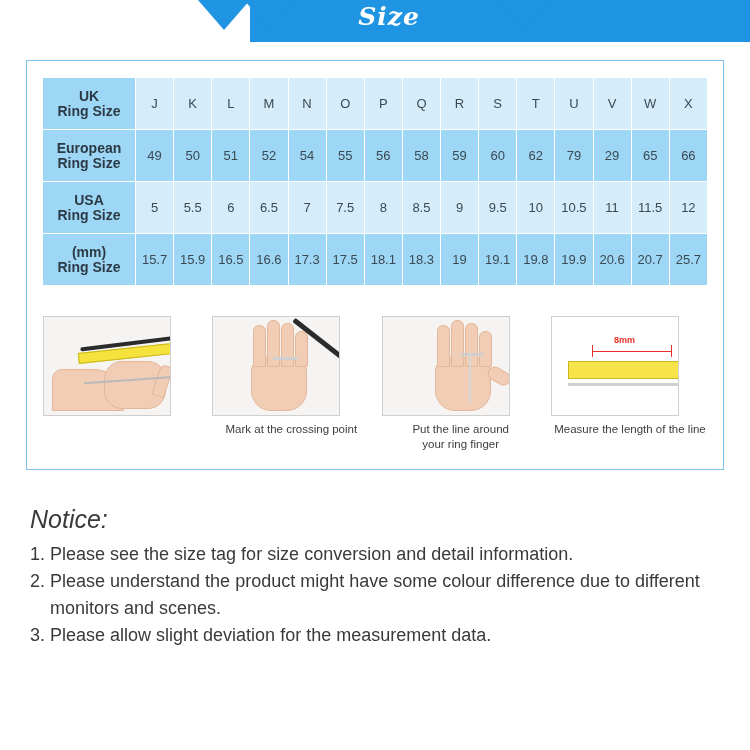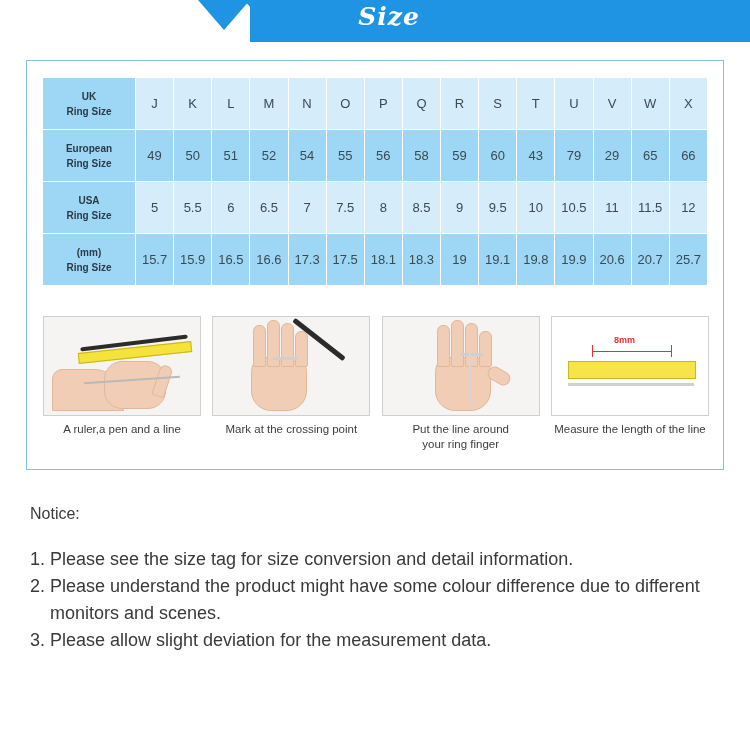--- a/index.html
+++ b/index.html
@@ -86,21 +86,21 @@
     border: 1px solid #ffffff;
     text-align: center;
     font-size: 13px;
     color: #3b4a52;
     height: 49px;
     background: #d5ecfb;
   }
   table.size-table td.head {
     background: #9ed7f5;
     font-weight: bold;
-    font-size: 10px;
+    font-size: 14px;
     color: #2b3a45;
     width: 90px;
     line-height: 15px;
   }
   table.size-table tr.row-alt td {
     background: #9ed7f5;
   }
 
   
   .photos {
@@ -109,21 +109,21 @@
     top: 255px;
     width: 666px;
     display: flex;
     justify-content: space-between;
   }
   .photo-cell {
     width: 158px;
     text-align: center;
   }
   .photo-frame {
-    width: 158px;
+    width: 128px;
     height: 100px;
     border: 1px solid #cfcfcf;
     box-sizing: border-box;
     position: relative;
     overflow: hidden;
     background: #f6f4f2;
   }
   .caption {
     margin-top: 6px;
     font-size: 11.5px;
@@ -179,22 +179,23 @@
 
   
   .notice {
     position: absolute;
     left: 30px;
     top: 505px;
     width: 700px;
     color: #3a3a3a;
   }
   .notice-title {
-    font-size: 16px;
-    margin-bottom: 23px;
+    font-size: 25px;
+    margin-bottom: 7px;
+    font-style: italic;
   }
   .notice-item {
     font-size: 18px;
     line-height: 27px;
     display: flex;
   }
   .notice-num {
     width: 20px;
     flex: 0 0 20px;
   }
@@ -249,21 +250,21 @@
         <td>49</td>
         <td>50</td>
         <td>51</td>
         <td>52</td>
         <td>54</td>
         <td>55</td>
         <td>56</td>
         <td>58</td>
         <td>59</td>
         <td>60</td>
-        <td>43</td>
+        <td>62</td>
         <td>79</td>
         <td>29</td>
         <td>65</td>
         <td>66</td>
       </tr>
       <tr>
         <td class="head">
           <span>USA</span><br>
           <span>Ring Size</span>
         </td>
@@ -311,21 +312,20 @@
 
     <div class="photo-cell">
       <div class="photo-frame">
         <div class="skin-hand" style="left:8px; top:52px; width:70px; height:40px; border-radius:10px 30px 0 0;"></div>
         <div class="skin-hand" style="left:60px; top:44px; width:60px; height:46px; border-radius:18px;"></div>
         <div class="skin-hand finger" style="left:112px; top:48px; height:30px; transform:rotate(18deg);"></div>
         <div class="ruler" style="left:34px; top:30px; width:112px; transform:rotate(-6deg);"></div>
         <div class="pen" style="left:36px; top:24px; width:108px; transform:rotate(-7deg);"></div>
         <div class="string" style="left:40px; top:62px; width:96px; transform:rotate(-4deg);"></div>
       </div>
-      <div class="caption">A ruler,a pen and a line</div>
     </div>
 
     <div class="photo-cell">
       <div class="photo-frame">
         <div class="skin-hand palm" style="left:38px;"></div>
         <div class="skin-hand finger" style="left:40px; top:8px; height:40px;"></div>
         <div class="skin-hand finger" style="left:54px; top:3px; height:45px;"></div>
         <div class="skin-hand finger" style="left:68px; top:6px; height:42px;"></div>
         <div class="skin-hand finger" style="left:82px; top:14px; height:34px;"></div>
         <div class="pen" style="left:74px; top:20px; width:64px; height:5px; transform:rotate(38deg);"></div>

